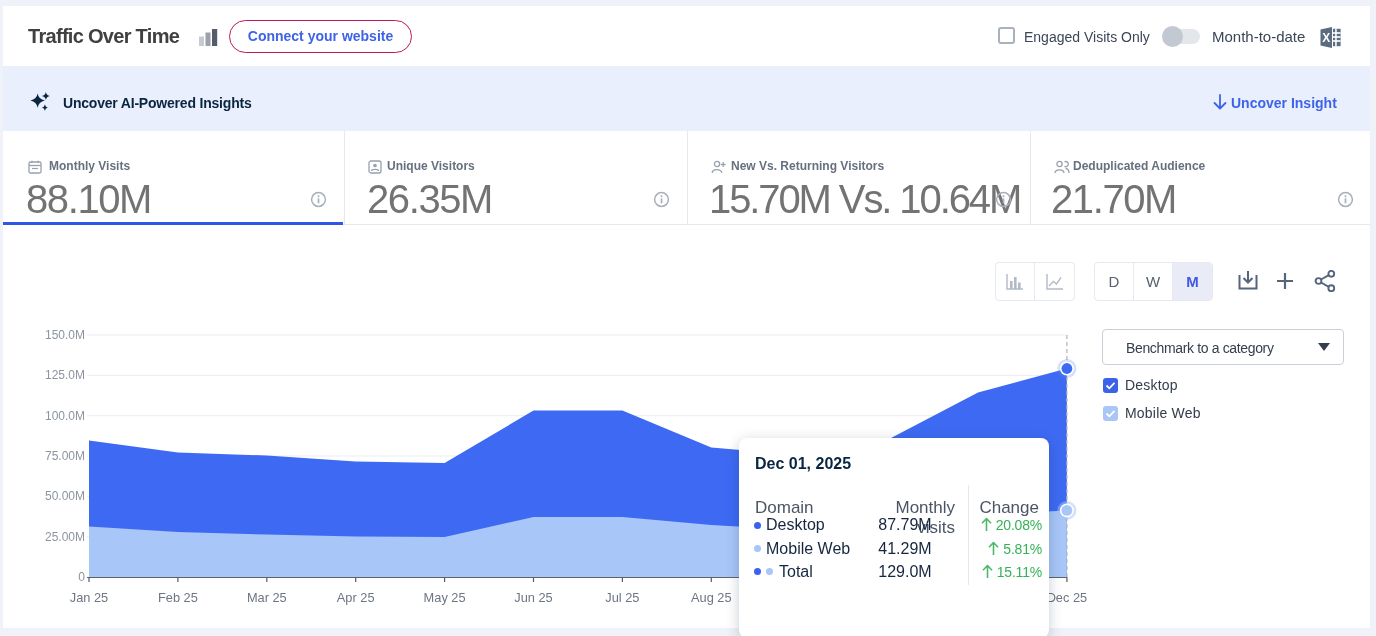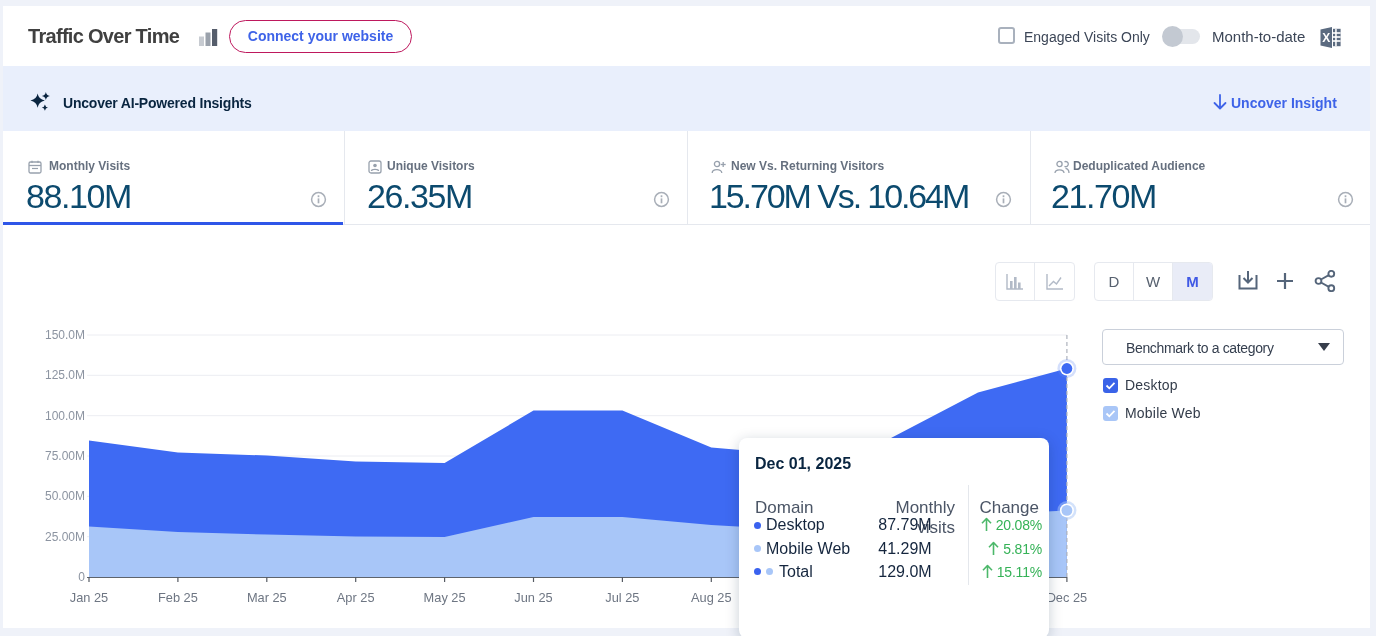--- a/index.html
+++ b/index.html
@@ -15,21 +15,21 @@
 .toggle-track { left:1166px; top:29px; width:34px; height:15px; background:#e3e6eb; border-radius:8px; }
 .toggle-knob { left:1162px; top:26px; width:21px; height:21px; background:#c3c9d2; border-radius:50%; }
 
 .aibar { left:3px; top:66px; width:1367px; height:65px; background:#e9effc; }
 .ai-text { left:63px; top:95px; font-size:14px; font-weight:bold; color:#092540; letter-spacing:-0.2px; }
 .uncover { left:1231px; top:95px; font-size:14px; font-weight:bold; color:#3e63e8; }
 
 .kpi-row { left:3px; top:131px; width:1367px; height:94px; background:#fff; border-bottom:1px solid #e5e8ee; }
 .kpi-div { top:131px; width:1px; height:93px; background:#e5e8ee; }
 .kpi-label { top:159px; font-size:12px; font-weight:bold; color:#66707f; }
-.kpi-value { top:177px; font-size:34px; color:#0c4a6e; letter-spacing:-1.4px; }
+.kpi-value { top:177px; font-size:40px; color:#737373; letter-spacing:-1.4px; }
 .kpi-under { left:3px; top:222px; width:340px; height:3px; background:#2e56e8; }
 
 .grp { border:1px solid #e6e9ef; border-radius:4px; background:#fff; display:flex; }
 .grp .cell { width:39px; height:37px; display:flex; align-items:center; justify-content:center; border-right:1px solid #e6e9ef; }
 .grp .cell:last-child { border-right:none; }
 .dwm { font-size:15px; color:#57616f; }
 .dwm .sel { background:#e9ecf7; color:#4059e5; font-weight:bold; border-radius:0 3px 3px 0; }
 
 .select { left:1102px; top:329px; width:242px; height:36px; border:1px solid #cad0da; border-radius:4px; background:#fff; }
 .sel-text { left:1126px; top:340px; font-size:14px; color:#343e4e; letter-spacing:-0.35px; }

